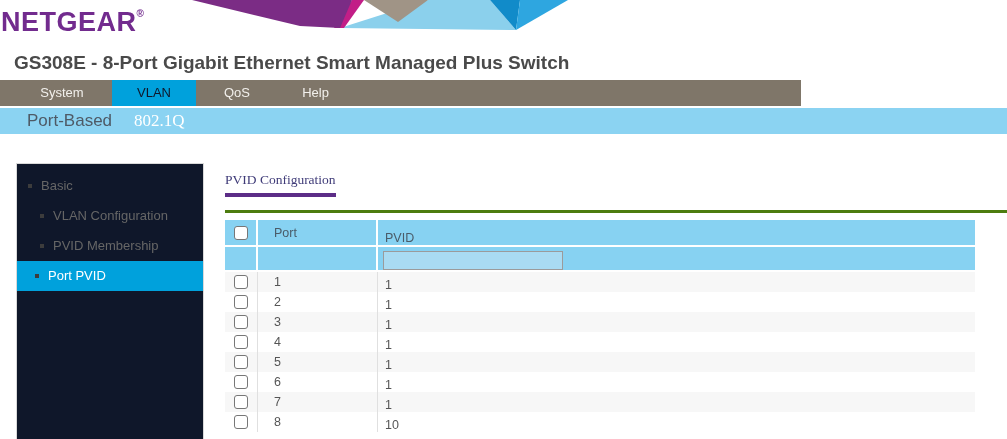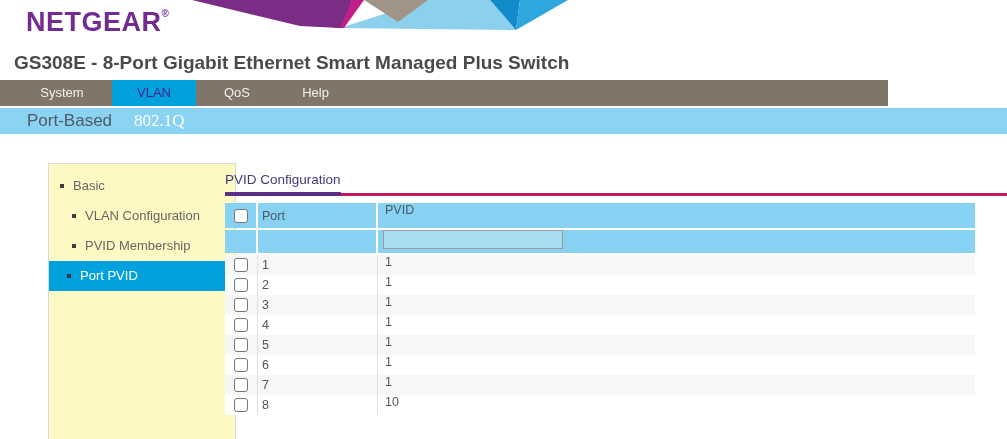--- a/index.html
+++ b/index.html
@@ -2,71 +2,71 @@
 <html><head>
 <meta charset="utf-8">
 <style>
   * { margin:0; padding:0; box-sizing:border-box; }
   html,body { width:1007px; height:439px; background:#fff; overflow:hidden;
               font-family:"Liberation Sans", sans-serif; }
   .viewport { position:relative; width:1007px; height:439px; background:#fff; }
 
   
   .banner { position:absolute; top:0; left:0; width:1007px; height:32px; }
-  .logo { position:absolute; left:26px; top:7px; font-size:27px; font-weight:bold;
+  .logo { position:absolute; left:1px; top:7px; font-size:27px; font-weight:bold;
           color:#722B8E; letter-spacing:.5px; }
   .logo sup { font-size:10px; vertical-align:14px; }
   .device-title { position:absolute; left:14px; top:52px; font-size:19px;
                   font-weight:bold; color:#4A4A4A; }
 
   
-  .nav { position:absolute; top:80px; left:0; width:888px; height:26px;
+  .nav { position:absolute; top:80px; left:0; width:801px; height:26px;
          background:#7F7669; display:flex; }
   .nav-spacer { width:12px; }
   .nav-tab { margin-left:2px; height:26px; line-height:26px; text-align:center;
              color:#F2F0EC; font-size:13px; cursor:pointer; background:#7F7669; }
   .nav-tab.t0 { width:96px; } .nav-tab.t1 { width:84px; }
   .nav-tab.t2 { width:78px; } .nav-tab.t3 { width:75px; }
-  .nav-tab.active { background:#00A1DC; color:#4c1d95; }
+  .nav-tab.active { background:#00A1DC; color:#0f172a; }
   .nav-fill { flex:1; margin-left:2px; background:#7F7669; }
 
   
   .subnav { position:absolute; top:108px; left:0; width:1007px; height:26px;
             background:#8BD3F2; display:flex; align-items:center; padding-left:27px; }
   .subnav-item { font-size:17px; color:#4E5A66; margin-right:22px; cursor:pointer; }
   .subnav-item.active { color:#fff;font-family:Liberation Serif, serif; }
 
   
   .sidebar { position:absolute; left:16px; top:163px; width:188px; bottom:0;
-             background:#fef9c3; border:1px solid #D9D9D9; border-bottom:none;
-             padding-top:7px;margin-left:32px; }
+             background:#0f172a; border:1px solid #D9D9D9; border-bottom:none;
+             padding-top:7px; }
   .side-item { height:30px; line-height:30px; font-size:13px; color:#666;
                padding-left:11px; cursor:pointer; white-space:nowrap; }
   .side-item.sub { padding-left:23px; }
   .side-item.active { background:#00A1DC; color:#fff;padding-left:18px; }
   .bullet { display:inline-block; width:4px; height:4px; background:#3c3c3c;
             margin-right:9px; vertical-align:2px; }
   .caret { font-size:11px; color:#8a8a8a; margin-left:6px; }
 
   
   .main { position:absolute; left:225px; top:170px; right:0; }
-  .title-bar { border-bottom:3px solid #be185d; padding-bottom:0; }
+  .title-bar { border-bottom:3px solid #4d7c0f; padding-bottom:16px;font-family:Liberation Serif, serif; }
   .page-title { display:inline-block; font-size:13.5px; color:#3F3B78;
                 padding-bottom:5px; border-bottom:4px solid #5C2D87; margin-bottom:-3px; }
 
   .tablewrap { margin-top:7px; margin-right:32px; font-size:12.5px; color:#555; }
   .trow { display:flex; align-items:center; height:20px; }
   .thead { height:25px; background:#87D2F2; color:#4A5B68; margin-bottom:2px; }
   .tfilter { height:23px; background:#87D2F2; margin-bottom:2px; }
   .cell-check { width:33px; display:flex; justify-content:center; align-items:center;
                 align-self:stretch; }
-  .cell-port { width:120px; padding-left:4px; align-self:stretch;
+  .cell-port { width:120px; padding-left:16px; align-self:stretch;
                display:flex; align-items:center; }
   .cell-pvid { flex:1; padding-left:7px; align-self:stretch;
-               display:flex; align-items:flex-start; }
+               display:flex; align-items:flex-end; }
   .thead .cell-check, .thead .cell-port,
   .tfilter .cell-check, .tfilter .cell-port { border-right:2px solid #fff; }
   .tbody .cell-check, .tbody .cell-port { border-right:1px solid #E0E0E0; }
   .tbody .trow:nth-child(odd) { background:#F7F7F7; }
   .tbody .trow:nth-child(even) { background:#FFFFFF; }
 
   input[type="checkbox"] { appearance:none; -webkit-appearance:none; width:14px;
     height:14px; border:1.5px solid #777; border-radius:3px; background:#fff;
     cursor:pointer; margin:0; }
   .filter-input { width:180px; height:19px; background:#A9DBF2;

